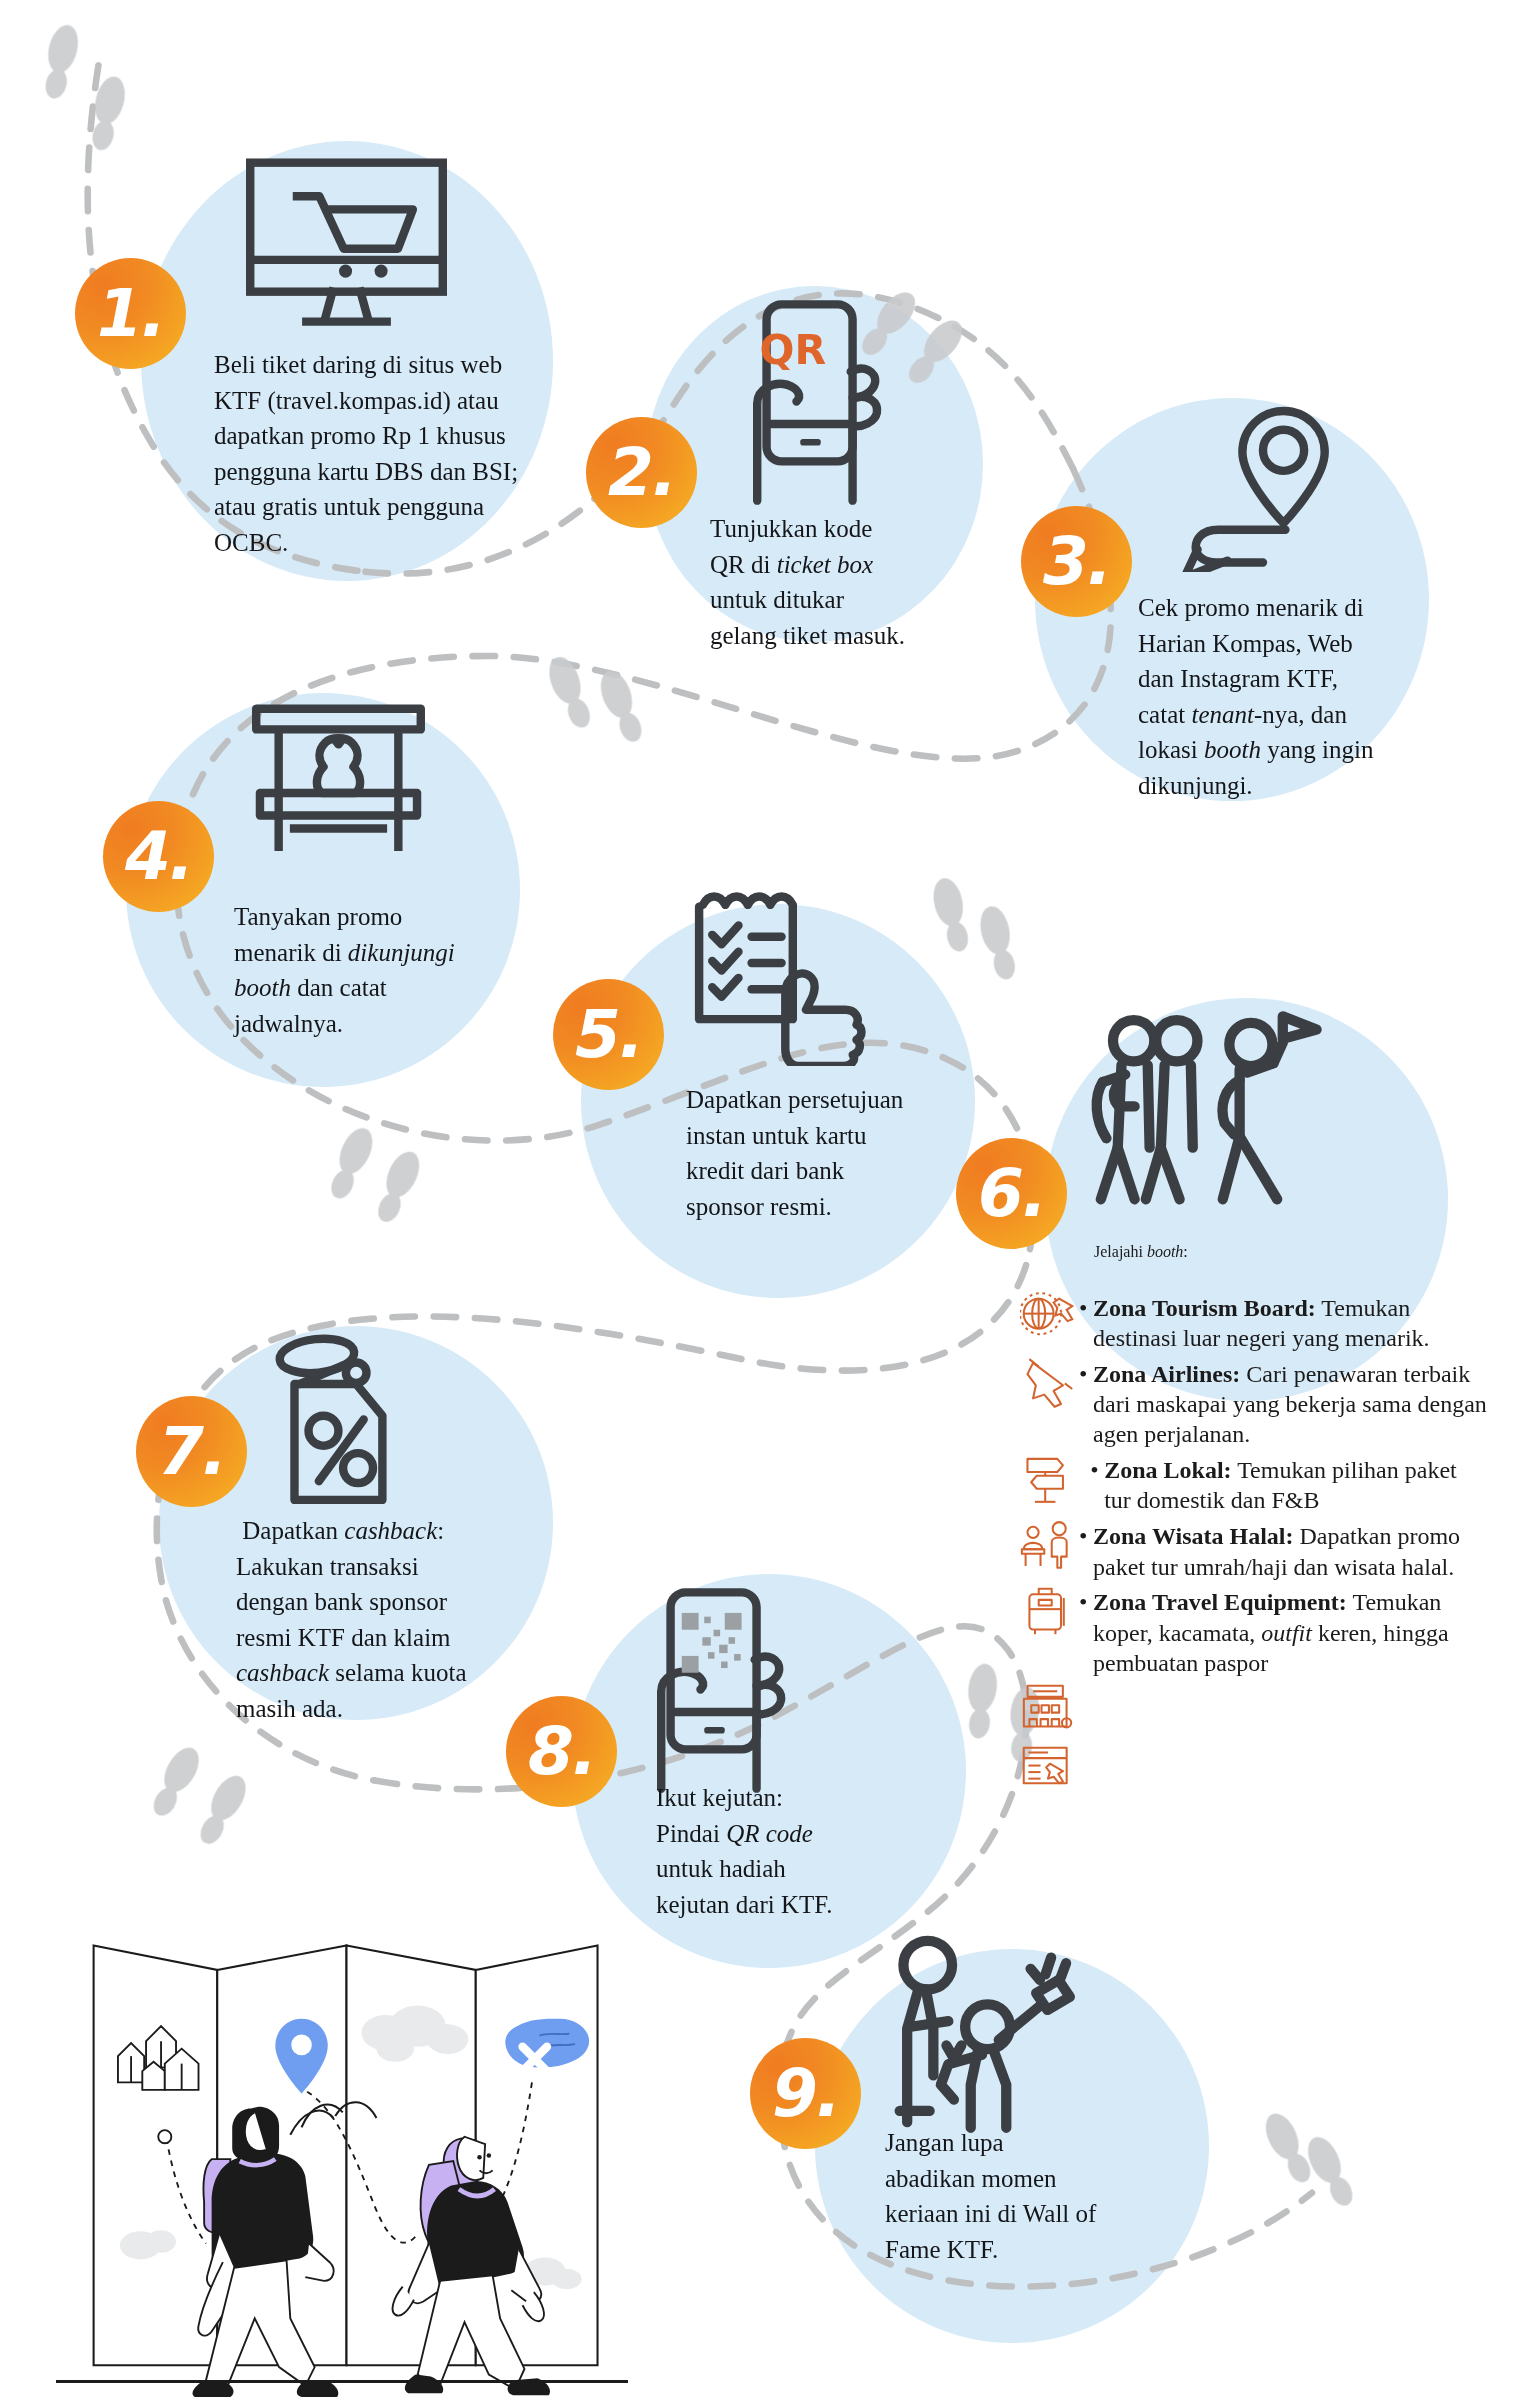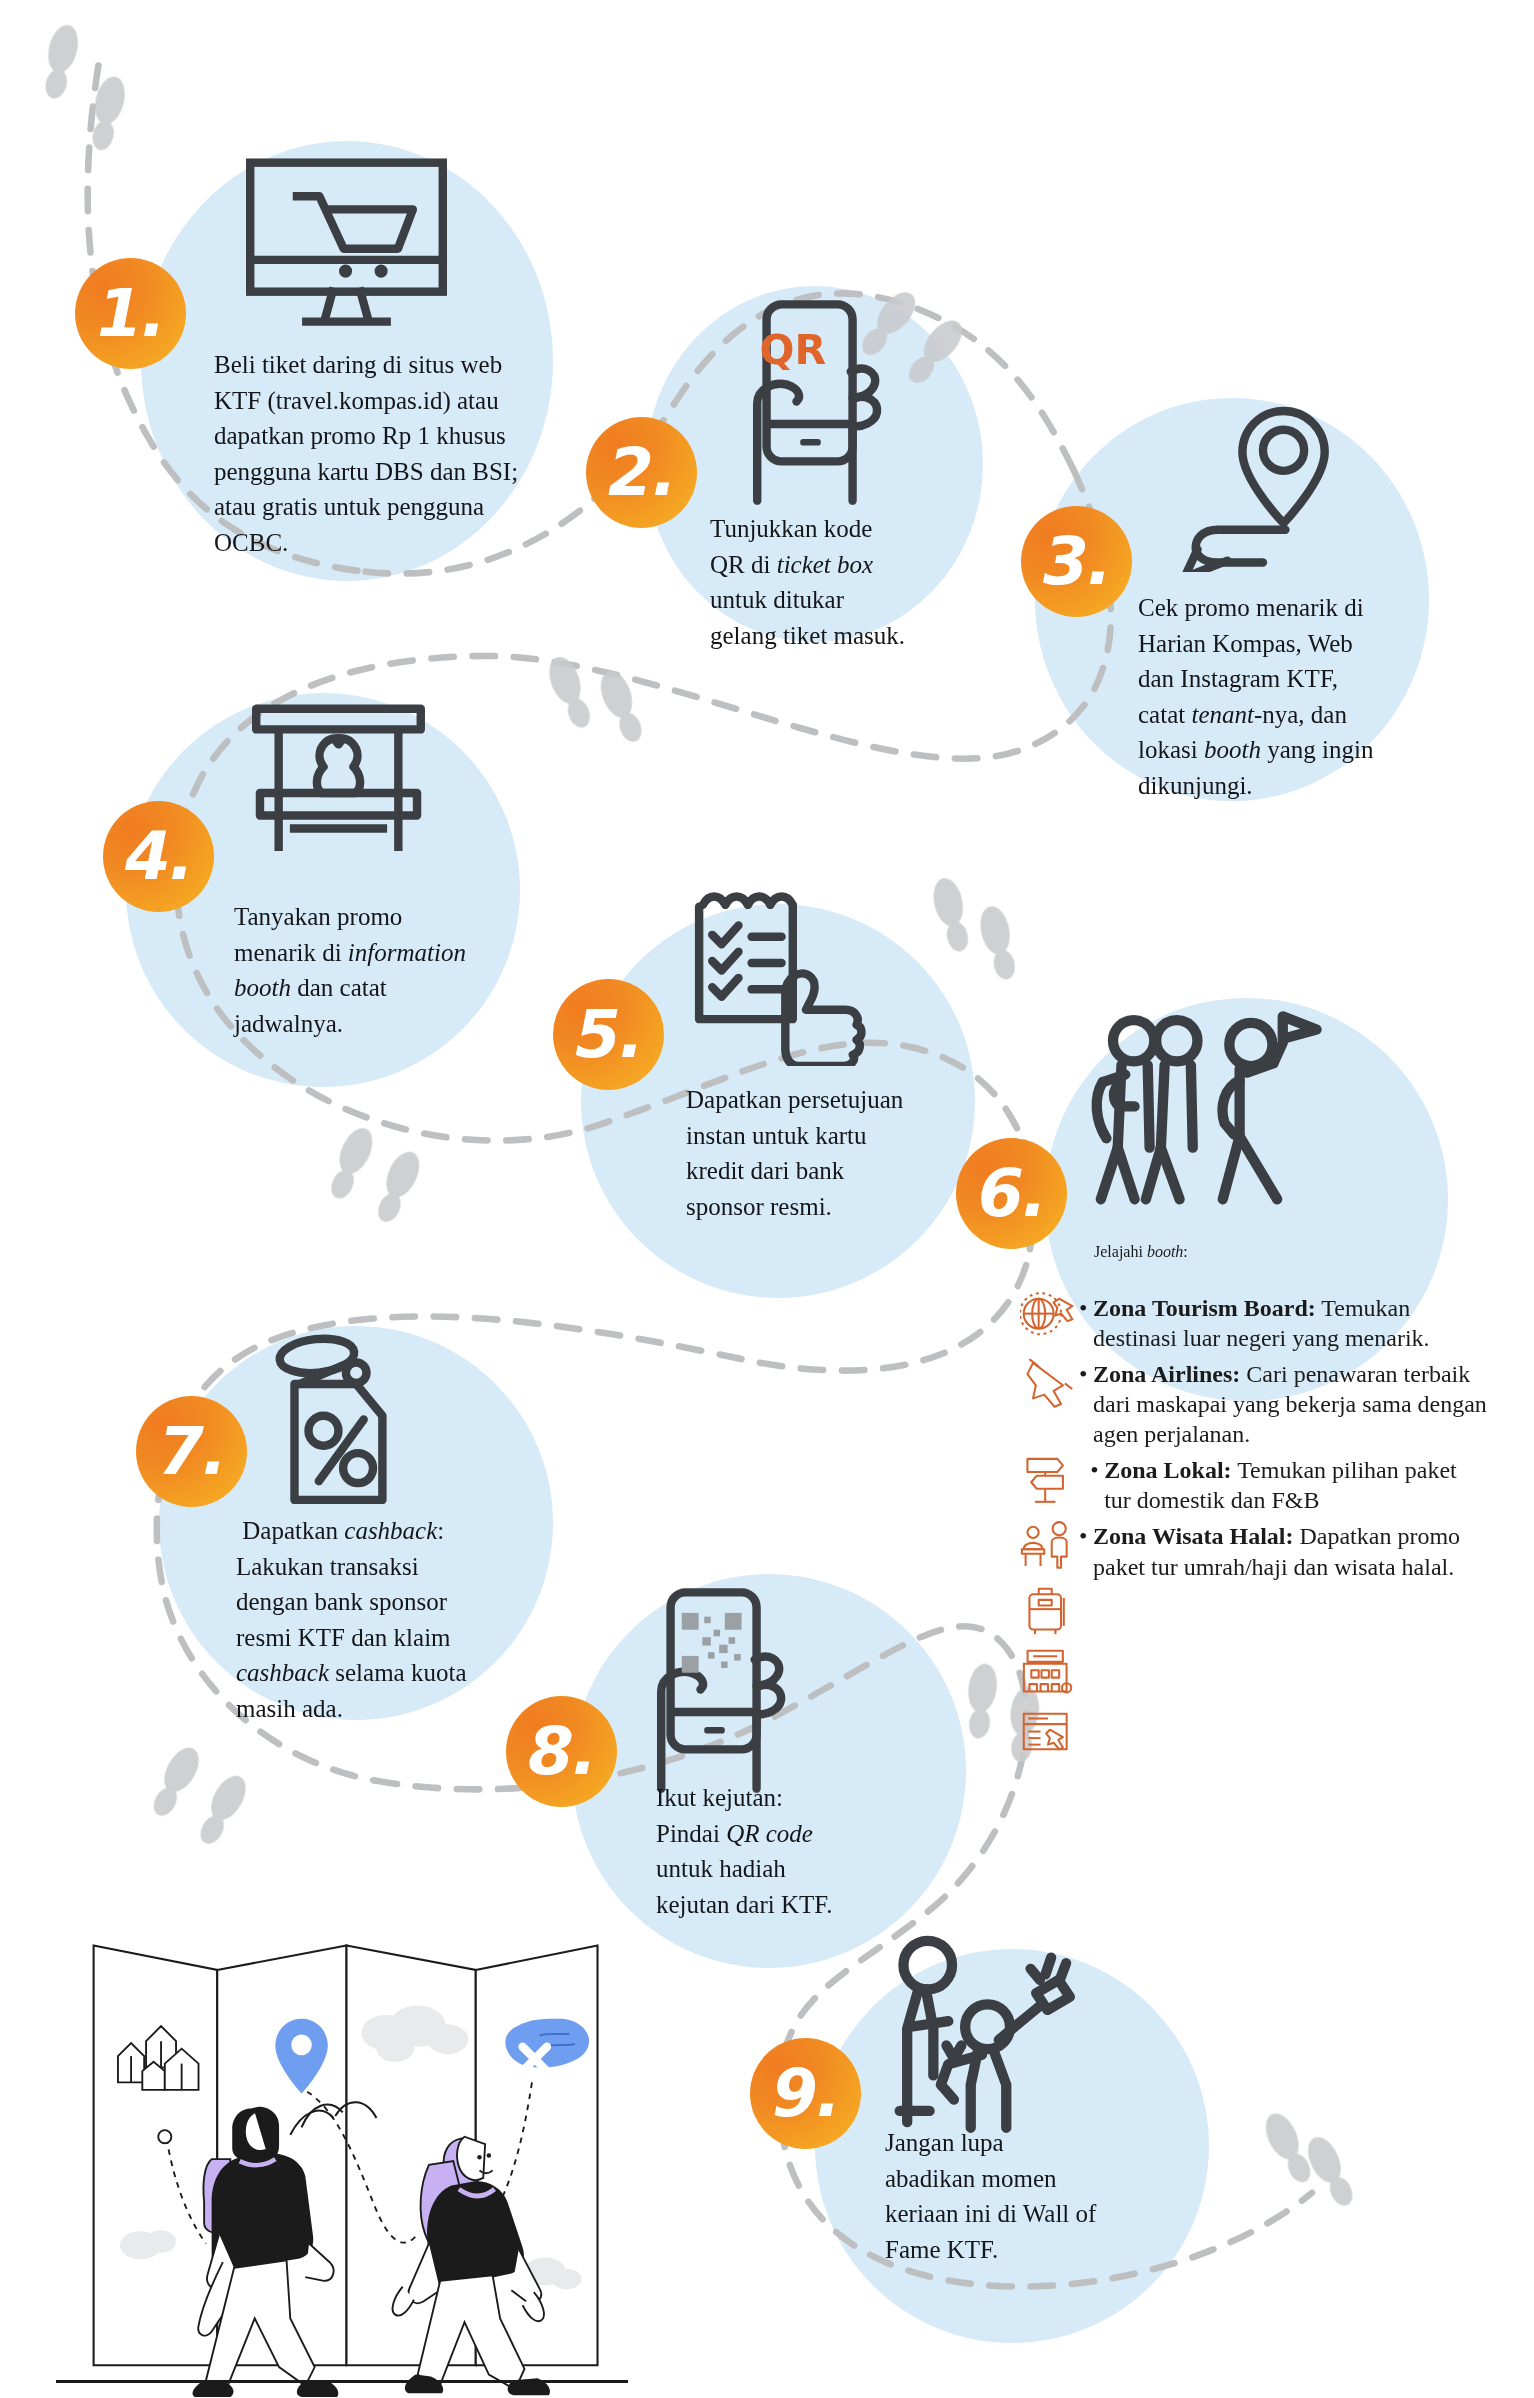--- a/index.html
+++ b/index.html
@@ -189,21 +189,21 @@
       <line x1="36" y1="30" x2="36" y2="160"></line>
       <line x1="164" y1="30" x2="164" y2="160"></line>
       <rect x="16" y="98" width="168" height="24"></rect>
       <line x1="48" y1="136" x2="152" y2="136"></line>
       <path d="M86 44 C 78 52, 78 62, 84 70 C 76 78, 74 92, 82 98 L118 98 C 126 92, 124 78, 116 70 C 122 62, 122 52, 114 44 C 108 38, 92 38, 86 44 Z"></path>
       <path d="M94 38 L100 46 L106 38"></path>
     </svg>
   </div>
   <div class="txt" style="left:234px;top:899px;width:281px;">
     <div>Tanyakan promo</div>
-    <div>menarik di <i>information</i></div>
+    <div>menarik di <i>dikunjungi</i></div>
     <div><i>booth</i> dan catat</div>
     <div>jadwalnya.</div>
   </div>
 
   <div class="num" style="left:553px;top:979px;">5.</div>
   <div class="icn" style="left:684px;top:888px;">
     <svg width="197" height="178" viewBox="0 0 210 190" fill="none" stroke="#3b3f44" stroke-width="9" stroke-linejoin="round" stroke-linecap="round">
       <path d="M16 20 L16 140 L116 140 L116 20"></path>
       <path d="M20 18 C 26 6, 38 6, 44 18 M44 18 C 50 6, 62 6, 68 18 M68 18 C 74 6, 86 6, 92 18 M92 18 C 98 6, 110 6, 116 18"></path>
       <path d="M30 50 L40 60 L58 40"></path>
@@ -322,20 +322,25 @@
         <svg width="56" height="52" viewBox="0 0 60 56" fill="none" stroke="#d4642f" stroke-width="2.2" stroke-linejoin="round">
           <path d="M20 10 L20 4 L34 4 L34 10"></path>
           <rect x="10" y="10" width="34" height="38" rx="4"></rect>
           <line x1="10" y1="26" x2="44" y2="26"></line>
           <rect x="20" y="16" width="14" height="6"></rect>
           <line x1="16" y1="48" x2="16" y2="53"></line>
             <line x1="38" y1="48" x2="38" y2="53"></line>
           <line x1="47" y1="14" x2="47" y2="44"></line>
         </svg>
       </div>
+      <div class="zbody">
+        <span class="zbul">•</span><span class="zb">Zona Travel Equipment:</span> Temukan<br>
+        <span style="padding-left:14px;">koper, kacamata, <i>outfit</i> keren, hingga</span><br>
+        <span style="padding-left:14px;">pembuatan paspor</span>
+      </div>
     </div>
 
     <div class="zrow">
       <div class="zicon">
         <svg width="56" height="52" viewBox="0 0 60 56" fill="none" stroke="#d4642f" stroke-width="2.2" stroke-linejoin="round">
           <rect x="8" y="4" width="38" height="12"></rect>
           <line x1="14" y1="10" x2="40" y2="10"></line>
           <rect x="4" y="18" width="46" height="30"></rect>
           <rect x="12" y="25" width="8" height="8"></rect>
           <rect x="23" y="25" width="8" height="8"></rect>

